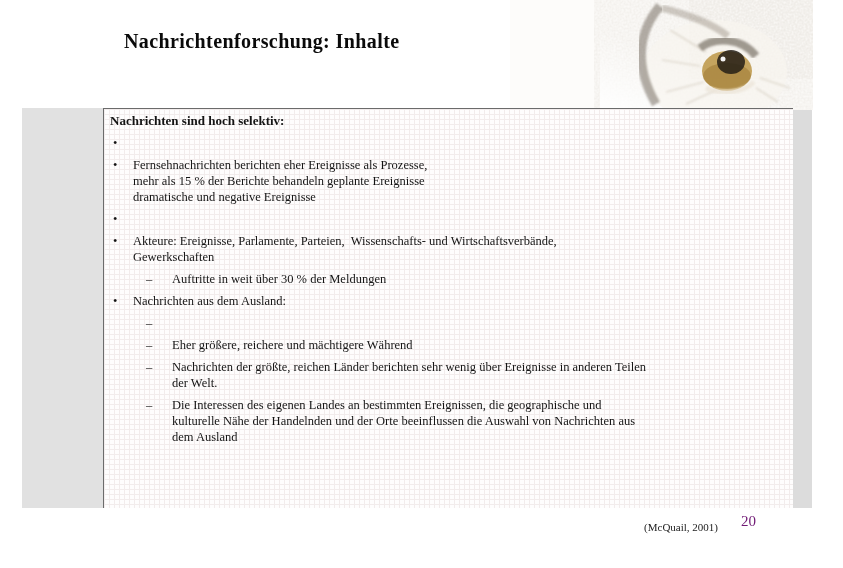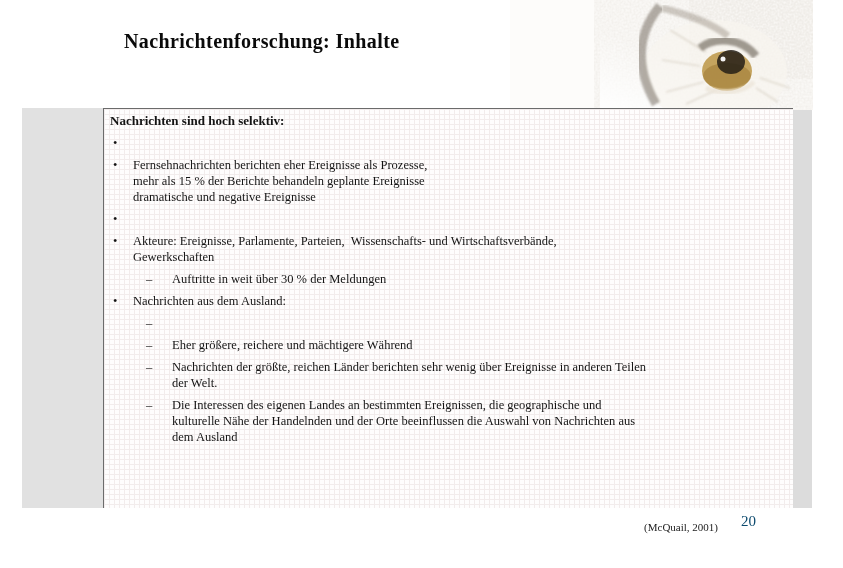--- a/index.html
+++ b/index.html
@@ -54,21 +54,21 @@
   .lvl1 .marker{margin-left:9px;width:20px;}
   .lvl2 .marker{margin-left:42px;width:26px;}
   .item .text{white-space:pre-wrap;}
   
   .citation{
     position:absolute;left:560px;top:521px;width:158px;
     text-align:right;font-size:11px;color:#222;
   }
   .page-number{
     position:absolute;left:741px;top:513px;
-    font-size:15px;color:#0c4a6e;
+    font-size:15px;color:#701a75;
   }
 </style>
 </head>
 <body>
 
 <div class="slide">
 
   <div class="owl-wrap">
     <svg width="303" height="110" viewBox="0 0 303 110">
       <defs>

